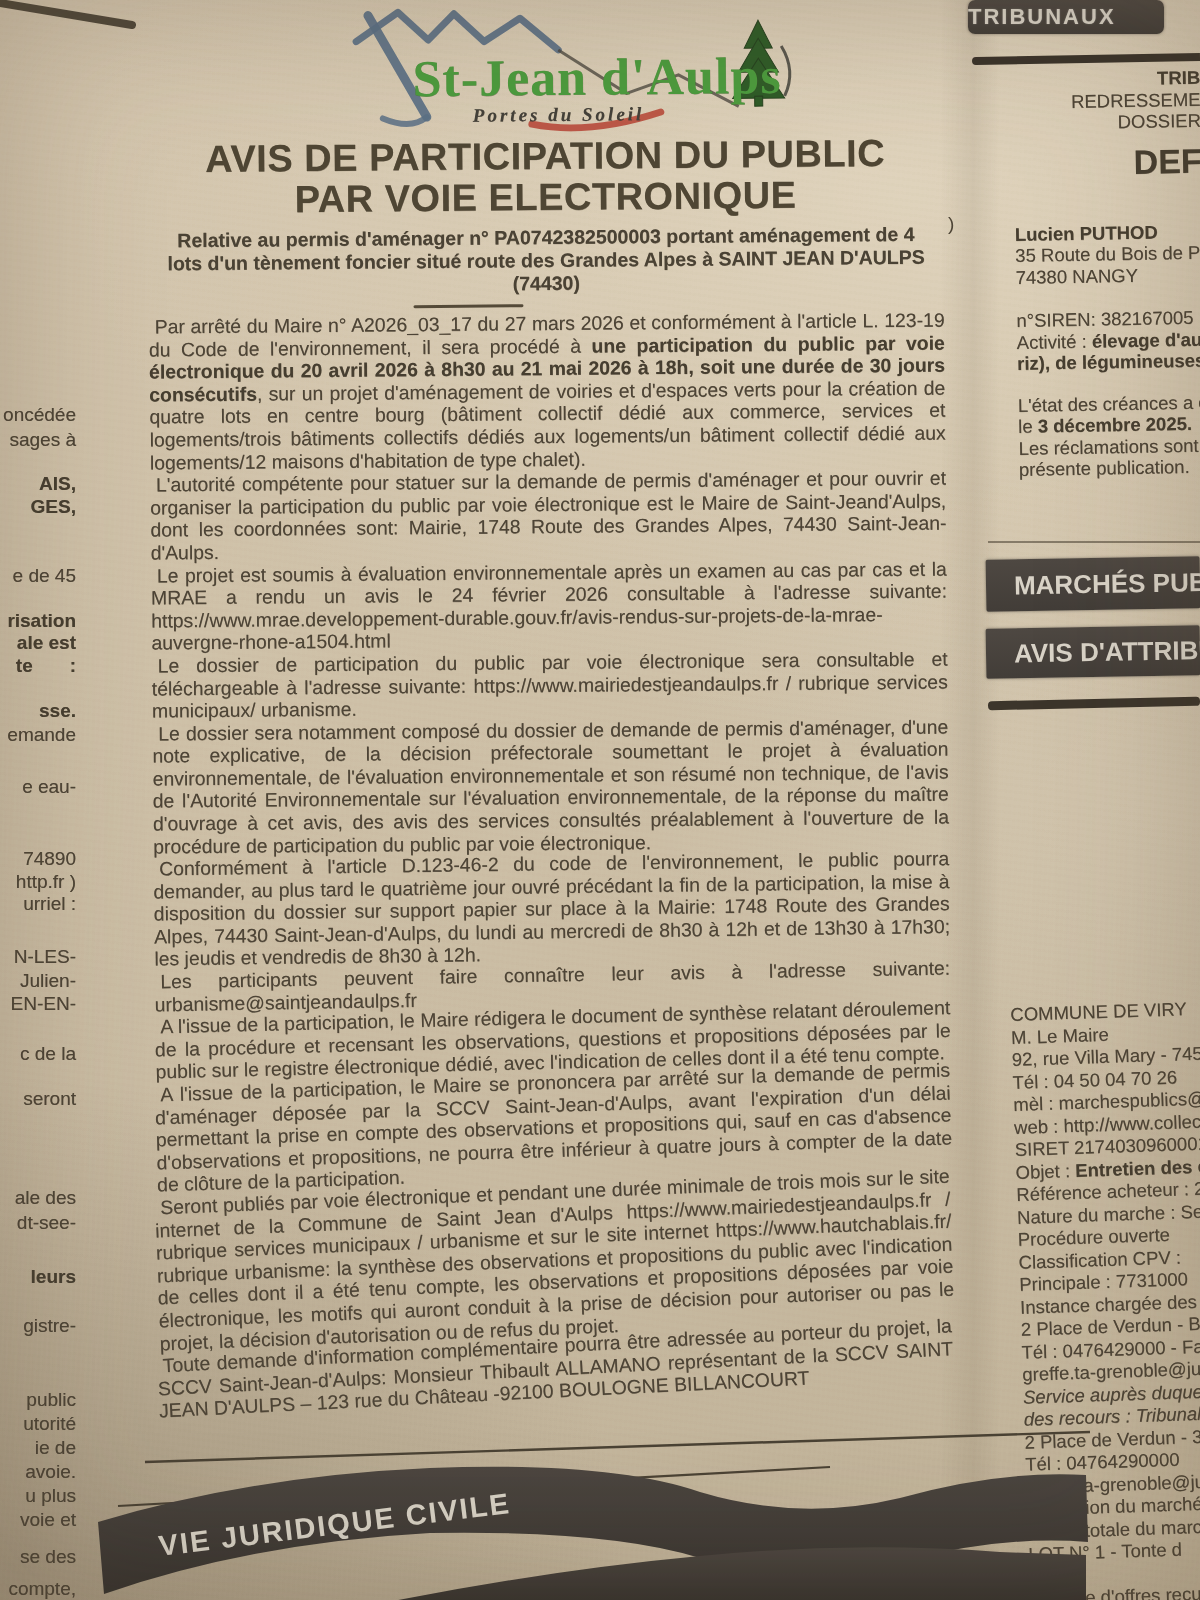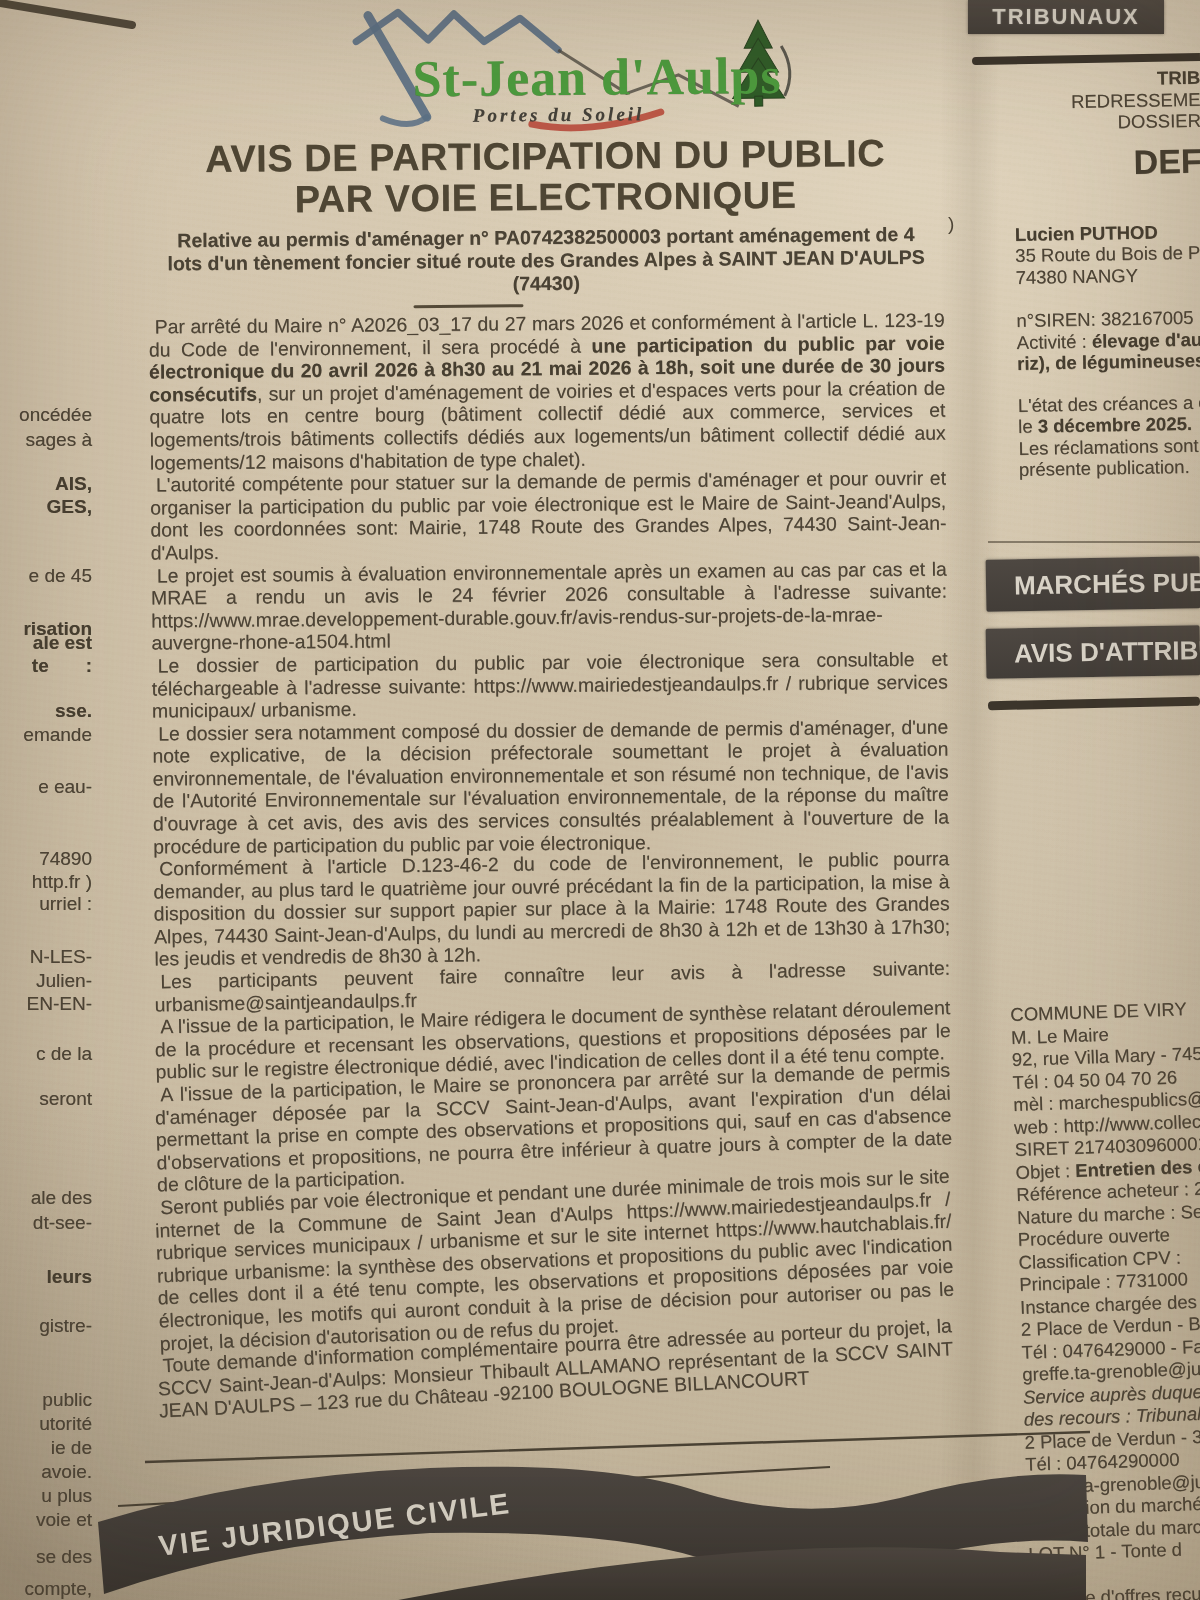--- a/index.html
+++ b/index.html
@@ -32,28 +32,28 @@
      font-weight:700;color:#4f4634;letter-spacing:.5px;}
   #subtitle{margin:8px auto 0 auto;width:770px;text-align:center;
      font-size:19.5px;line-height:23px;font-weight:700;color:#4a4234;}
   #title-sep{width:110px;height:3px;background:#544a38;margin:9px 0 5px 265px;border-radius:2px;}
   #body-text{font-size:19.4px;line-height:22.6px;text-align:justify;word-break:break-word;}
   .bp{margin:0;transform-origin:0 50%;text-indent:6px;}
   .bp6{transform:rotate(-.25deg);} .bp7{transform:rotate(-.5deg);}
   .bp8{transform:rotate(-.9deg);}  .bp9{transform:rotate(-1.3deg);}
   .bp10{transform:rotate(-1.8deg);} .bp11{transform:rotate(-2.4deg);}
   
-  #left-col{position:absolute;left:16px;top:0;width:78px;height:1516px;color:#4d4436;
+  #left-col{position:absolute;left:0;top:0;width:78px;height:1516px;color:#4d4436;
     text-shadow:.2px .3px .6px rgba(70,60,45,.5);}
   .frag{position:absolute;right:2px;white-space:pre;font-size:19px;line-height:22px;text-align:right;}
   
   .banner{position:absolute;background:linear-gradient(180deg,#4e4842,#423d38);
     color:#d9d3c7;font-weight:700;box-shadow:0 0 3px rgba(40,35,30,.5);}
   #tribunaux-banner{left:968px;top:0;width:196px;height:34px;font-size:22px;
-    letter-spacing:2px;text-align:center;line-height:34px;text-shadow:0 0 2px rgba(255,255,255,.25);}
+    letter-spacing:2px;text-align:left;line-height:34px;text-shadow:0 0 2px rgba(255,255,255,.25);border-radius:7px;}
   #rule-top-right{position:absolute;left:972px;top:55px;width:228px;height:8px;
     background:#3a332a;border-radius:4px 0 0 4px;transform:rotate(-1deg);}
   #right-top{position:absolute;left:1012px;top:70px;width:188px;transform:rotate(-1deg);
     transform-origin:0 0;font-size:18.5px;line-height:21.5px;color:#4d4436;
     text-shadow:.2px .3px .6px rgba(70,60,45,.45);}
   #right-bottom{position:absolute;left:1010px;top:1004px;width:196px;transform:rotate(-1.9deg);
     transform-origin:0 0;font-size:18.5px;line-height:22.5px;color:#4d4436;
     text-shadow:.2px .3px .6px rgba(70,60,45,.45);}
   .rline{white-space:nowrap;}
   .rline.r{text-align:right;}
@@ -81,21 +81,21 @@
   <svg id="corner-svg" width="160" height="40" viewBox="0 0 160 40">
     <line x1="-6" y1="2" x2="132" y2="25" stroke="#423a2e" stroke-width="8" stroke-linecap="round" opacity=".9"></line>
   </svg>
 
   <div id="left-col">
       <div class="frag" style="top: 404px;">oncédée</div>
       <div class="frag" style="top: 429px; margin-left: 34px;">sages à</div>
       <div class="frag b" style="top: 473px;">AIS,</div>
       <div class="frag b" style="top: 496px;">GES,</div>
       <div class="frag" style="top: 565px;">e de 45</div>
-      <div class="frag b" style="top: 610px; margin-top: 8px;">risation</div>
+      <div class="frag b" style="top: 610px;">risation</div>
       <div class="frag b" style="top: 632px;">ale est</div>
       <div class="frag b" style="top: 655px;">te       :</div>
       <div class="frag b" style="top: 700px;">sse.</div>
       <div class="frag" style="top: 724px;">emande</div>
       <div class="frag" style="top: 776px;">e eau-</div>
       <div class="frag" style="top: 848px;">74890</div>
       <div class="frag" style="top: 871px;">http.fr )</div>
       <div class="frag" style="top: 893px;">urriel :</div>
       <div class="frag" style="top: 946px;">N-LES-</div>
       <div class="frag" style="top: 970px;">Julien-</div>

